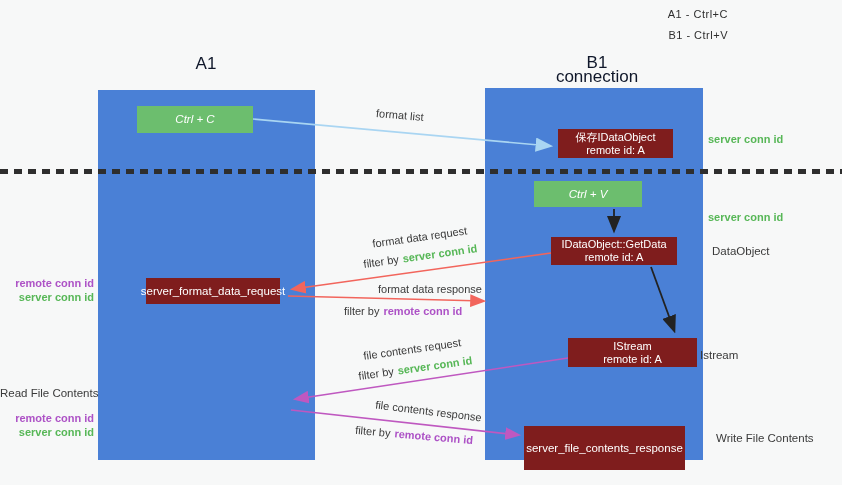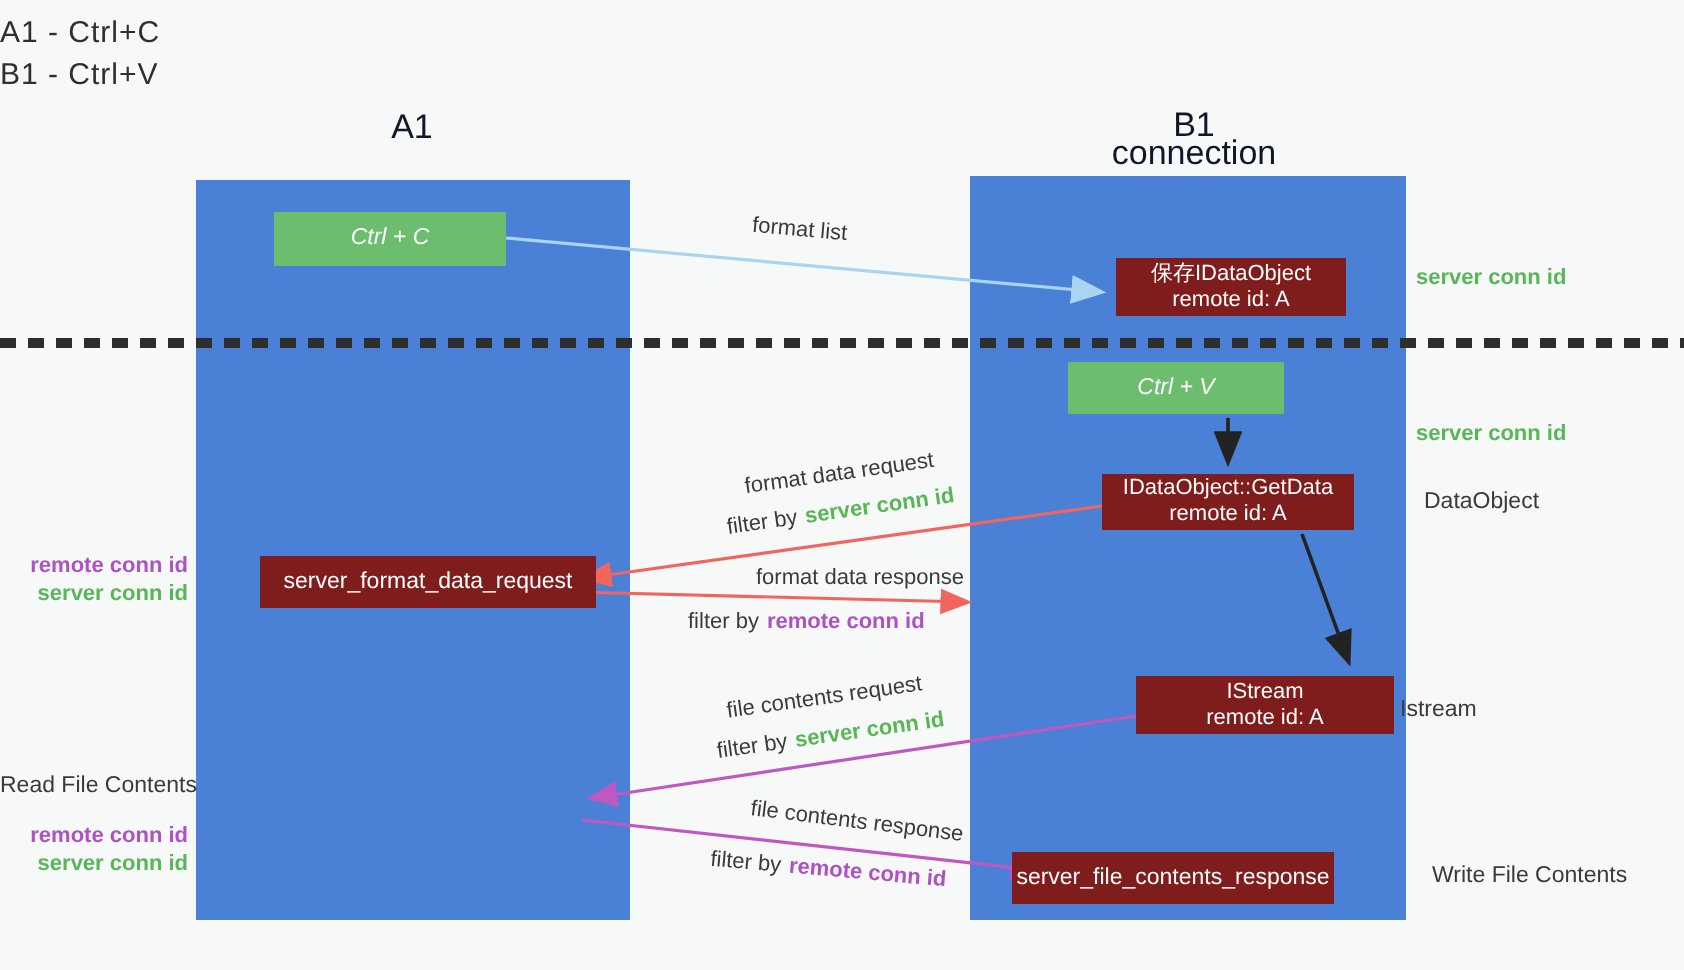--- a/index.html
+++ b/index.html
@@ -1,21 +1,21 @@
 <!DOCTYPE html>
 <html><head>
 <meta charset="utf-8">
 <style>
   html,body{margin:0;padding:0;background:#e9e9e9;}
   .canvas{
     position:relative;width:842px;height:485px;background:#f7f8f8;
     font-family:"Liberation Sans",sans-serif;overflow:hidden;
   }
-  .title-line{position:absolute;left:0;width:728px;text-align:left;
-    font-size:15px;color:#2f2f2f;letter-spacing:.5px;}
+  .title-line{position:absolute;left:0;width:728px;text-align:right;
+    font-size:11px;color:#2f2f2f;letter-spacing:.5px;}
   .lane{position:absolute;background:#4a80d6;}
   .lane-header{position:absolute;text-align:center;font-size:17px;color:#0f172a;line-height:14px;}
   .divider{position:absolute;left:0;top:169px;width:842px;height:5px;
     background:repeating-linear-gradient(to right,#2e2e2e 0 8px,transparent 8px 14px);}
   .node{position:absolute;display:flex;flex-direction:column;align-items:center;justify-content:center;
     color:#fff;font-size:11px;line-height:13px;text-align:center;box-sizing:border-box;}
   .node.green{background:#6cbe6e;font-style:italic;}
   .node.orange{background:#7f1d1d;}
   .node .one{font-size:11.5px;}
   svg.arrows{position:absolute;left:0;top:0;z-index:3;}
@@ -85,32 +85,32 @@
 
   <div class="node green" style="left:534px;top:181px;width:108px;height:26px">
     <div class="one">Ctrl + V</div>
   </div>
 
   <div class="node orange" style="left:551px;top:237px;width:126px;height:28px">
     <div>IDataObject::GetData</div>
     <div>remote id: A</div>
   </div>
 
-  <div class="node orange" style="left:130px;top:278px;width:168px;height:26px">
+  <div class="node orange" style="left:146px;top:278px;width:134px;height:26px">
     <div class="one">server_format_data_request</div>
   </div>
 
 
   <div class="node orange" style="left:568px;top:338px;width:129px;height:29px">
     <div>IStream</div>
     <div>remote id: A</div>
   </div>
 
 
-  <div class="node orange" style="left:506px;top:426px;width:161px;height:26px">
+  <div class="node orange" style="left:524px;top:426px;width:161px;height:44px">
     <div class="one">server_file_contents_response</div>
   </div>
 
   <div class="elabel" style="left:376px;top:109px;transform:rotate(5deg)">format list</div>
 
   <div class="elabel" style="left:372px;top:231px;transform:rotate(-8deg)">format data request</div>
   <div class="elabel" style="left:363px;top:250px;transform:rotate(-8deg)">
     <span>filter by</span><span class="green">server conn id</span>
   </div>
 

